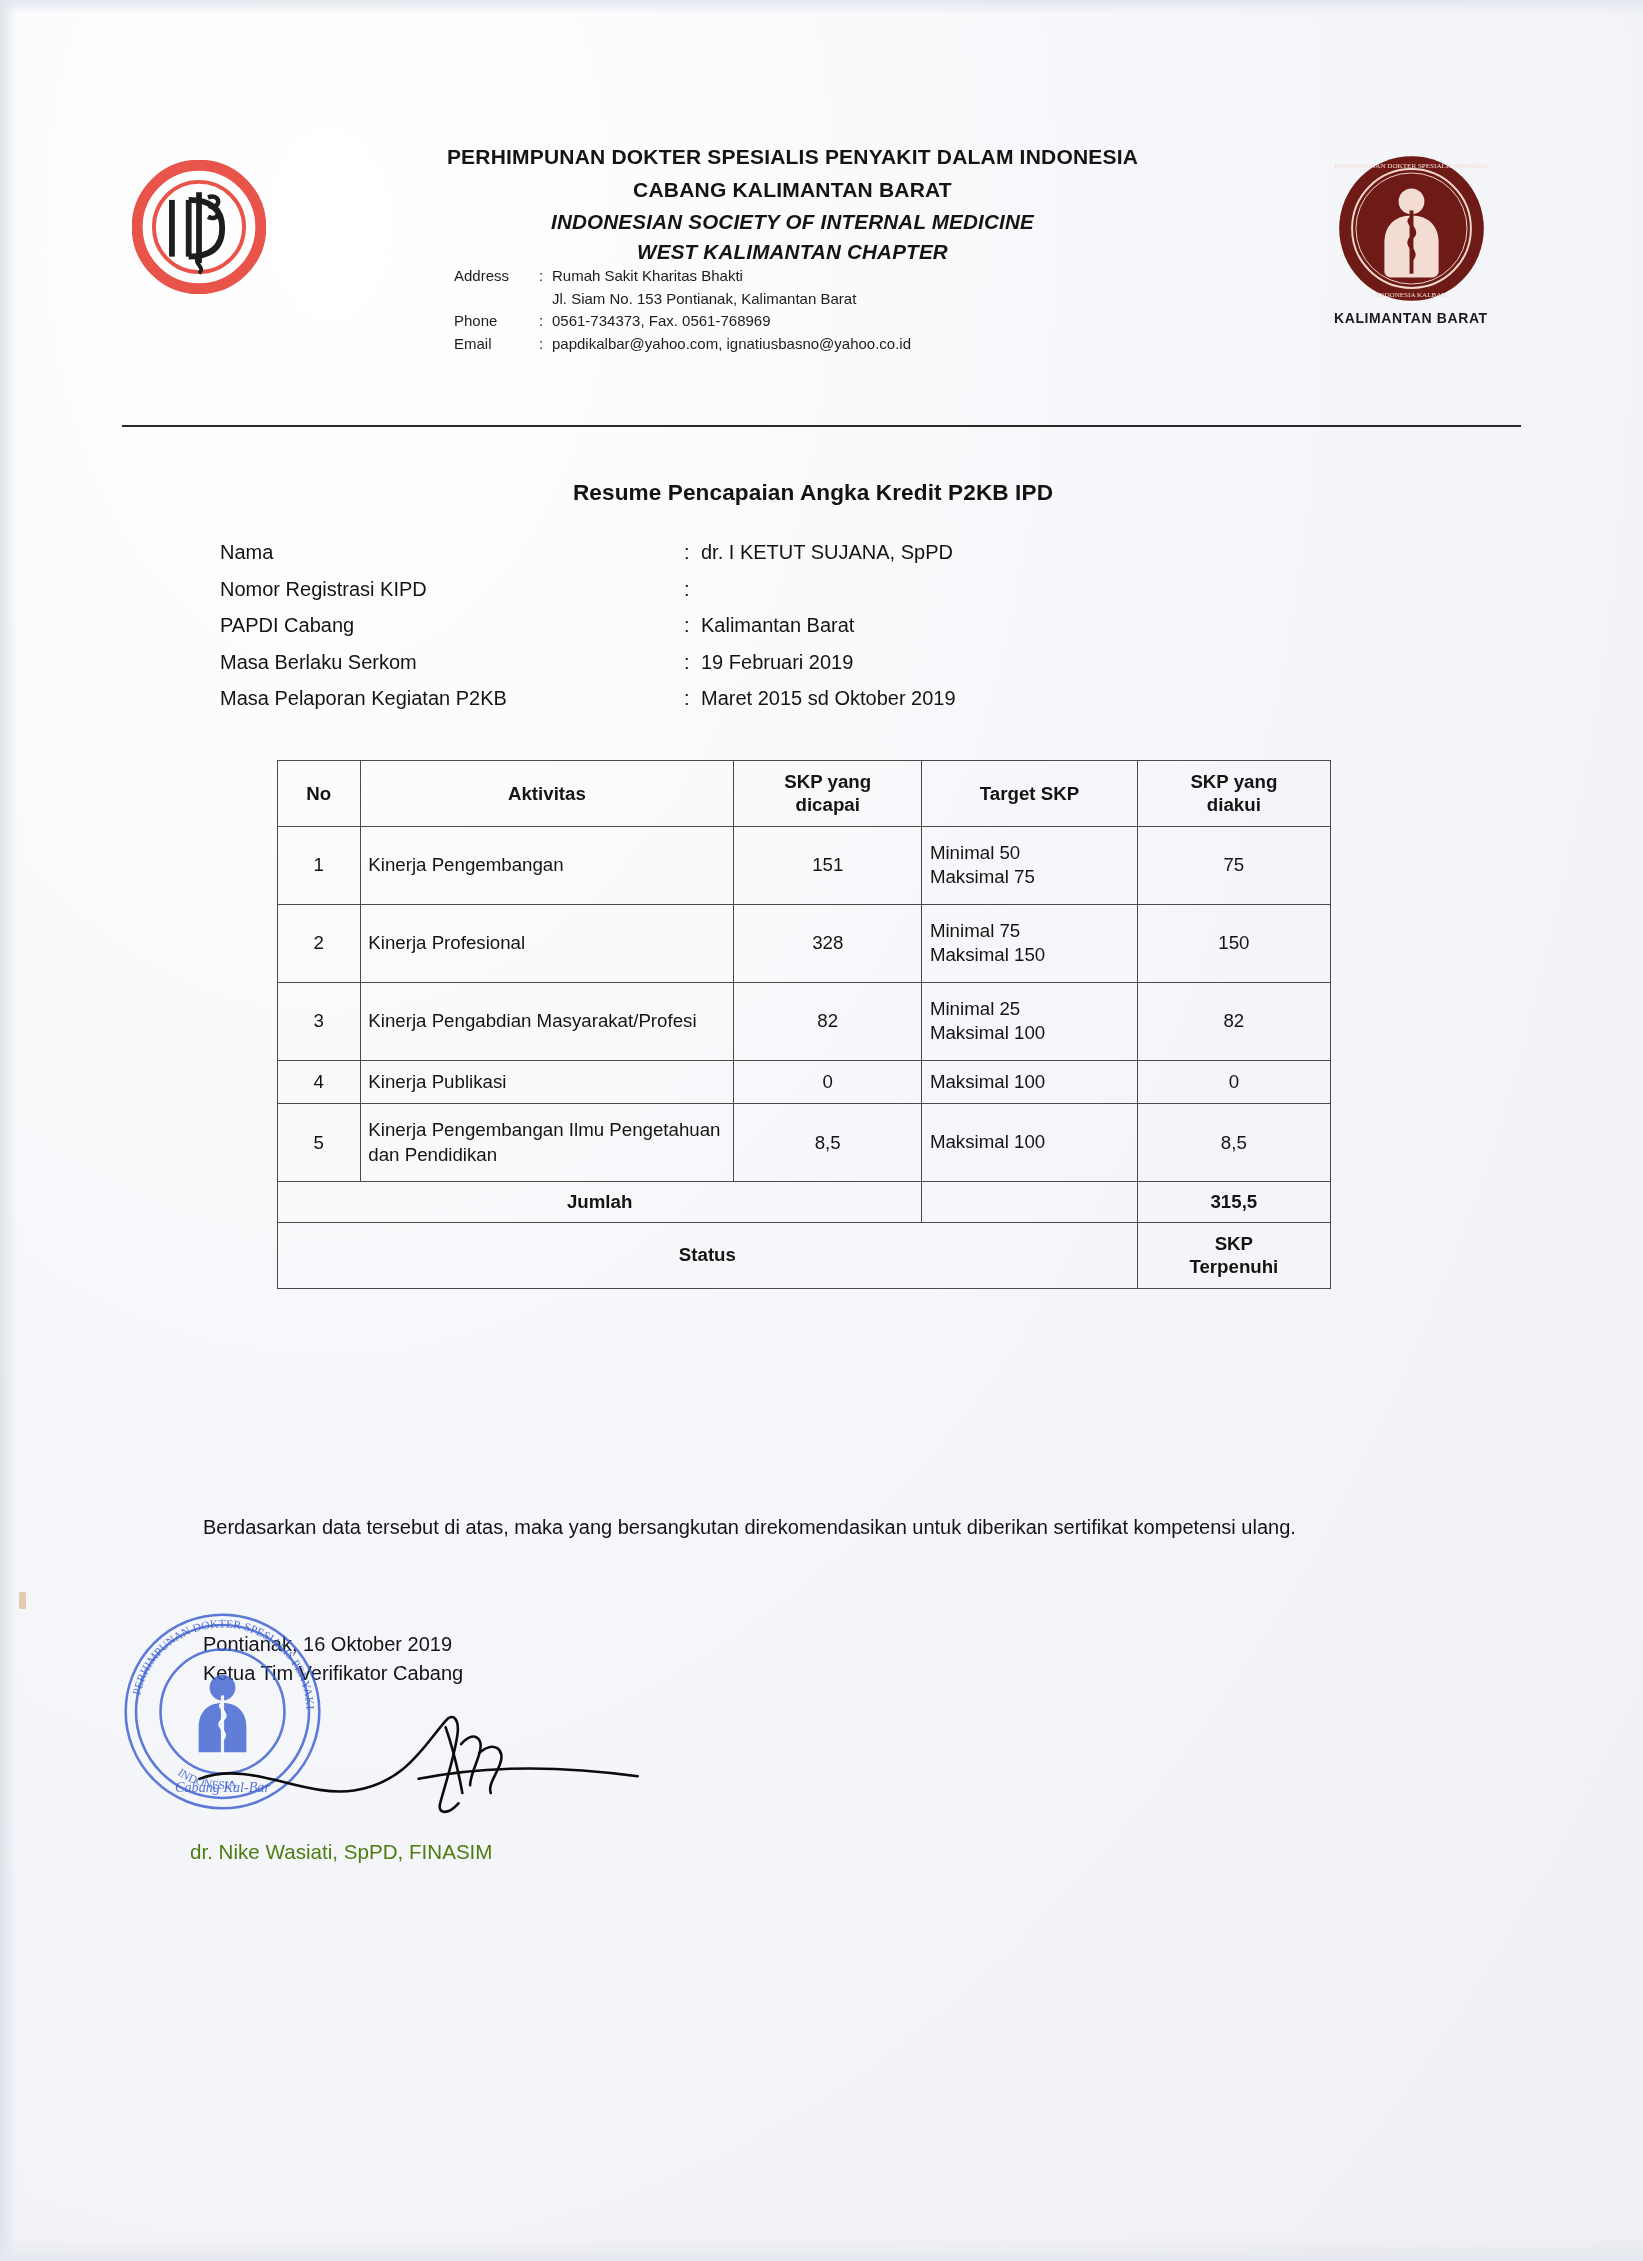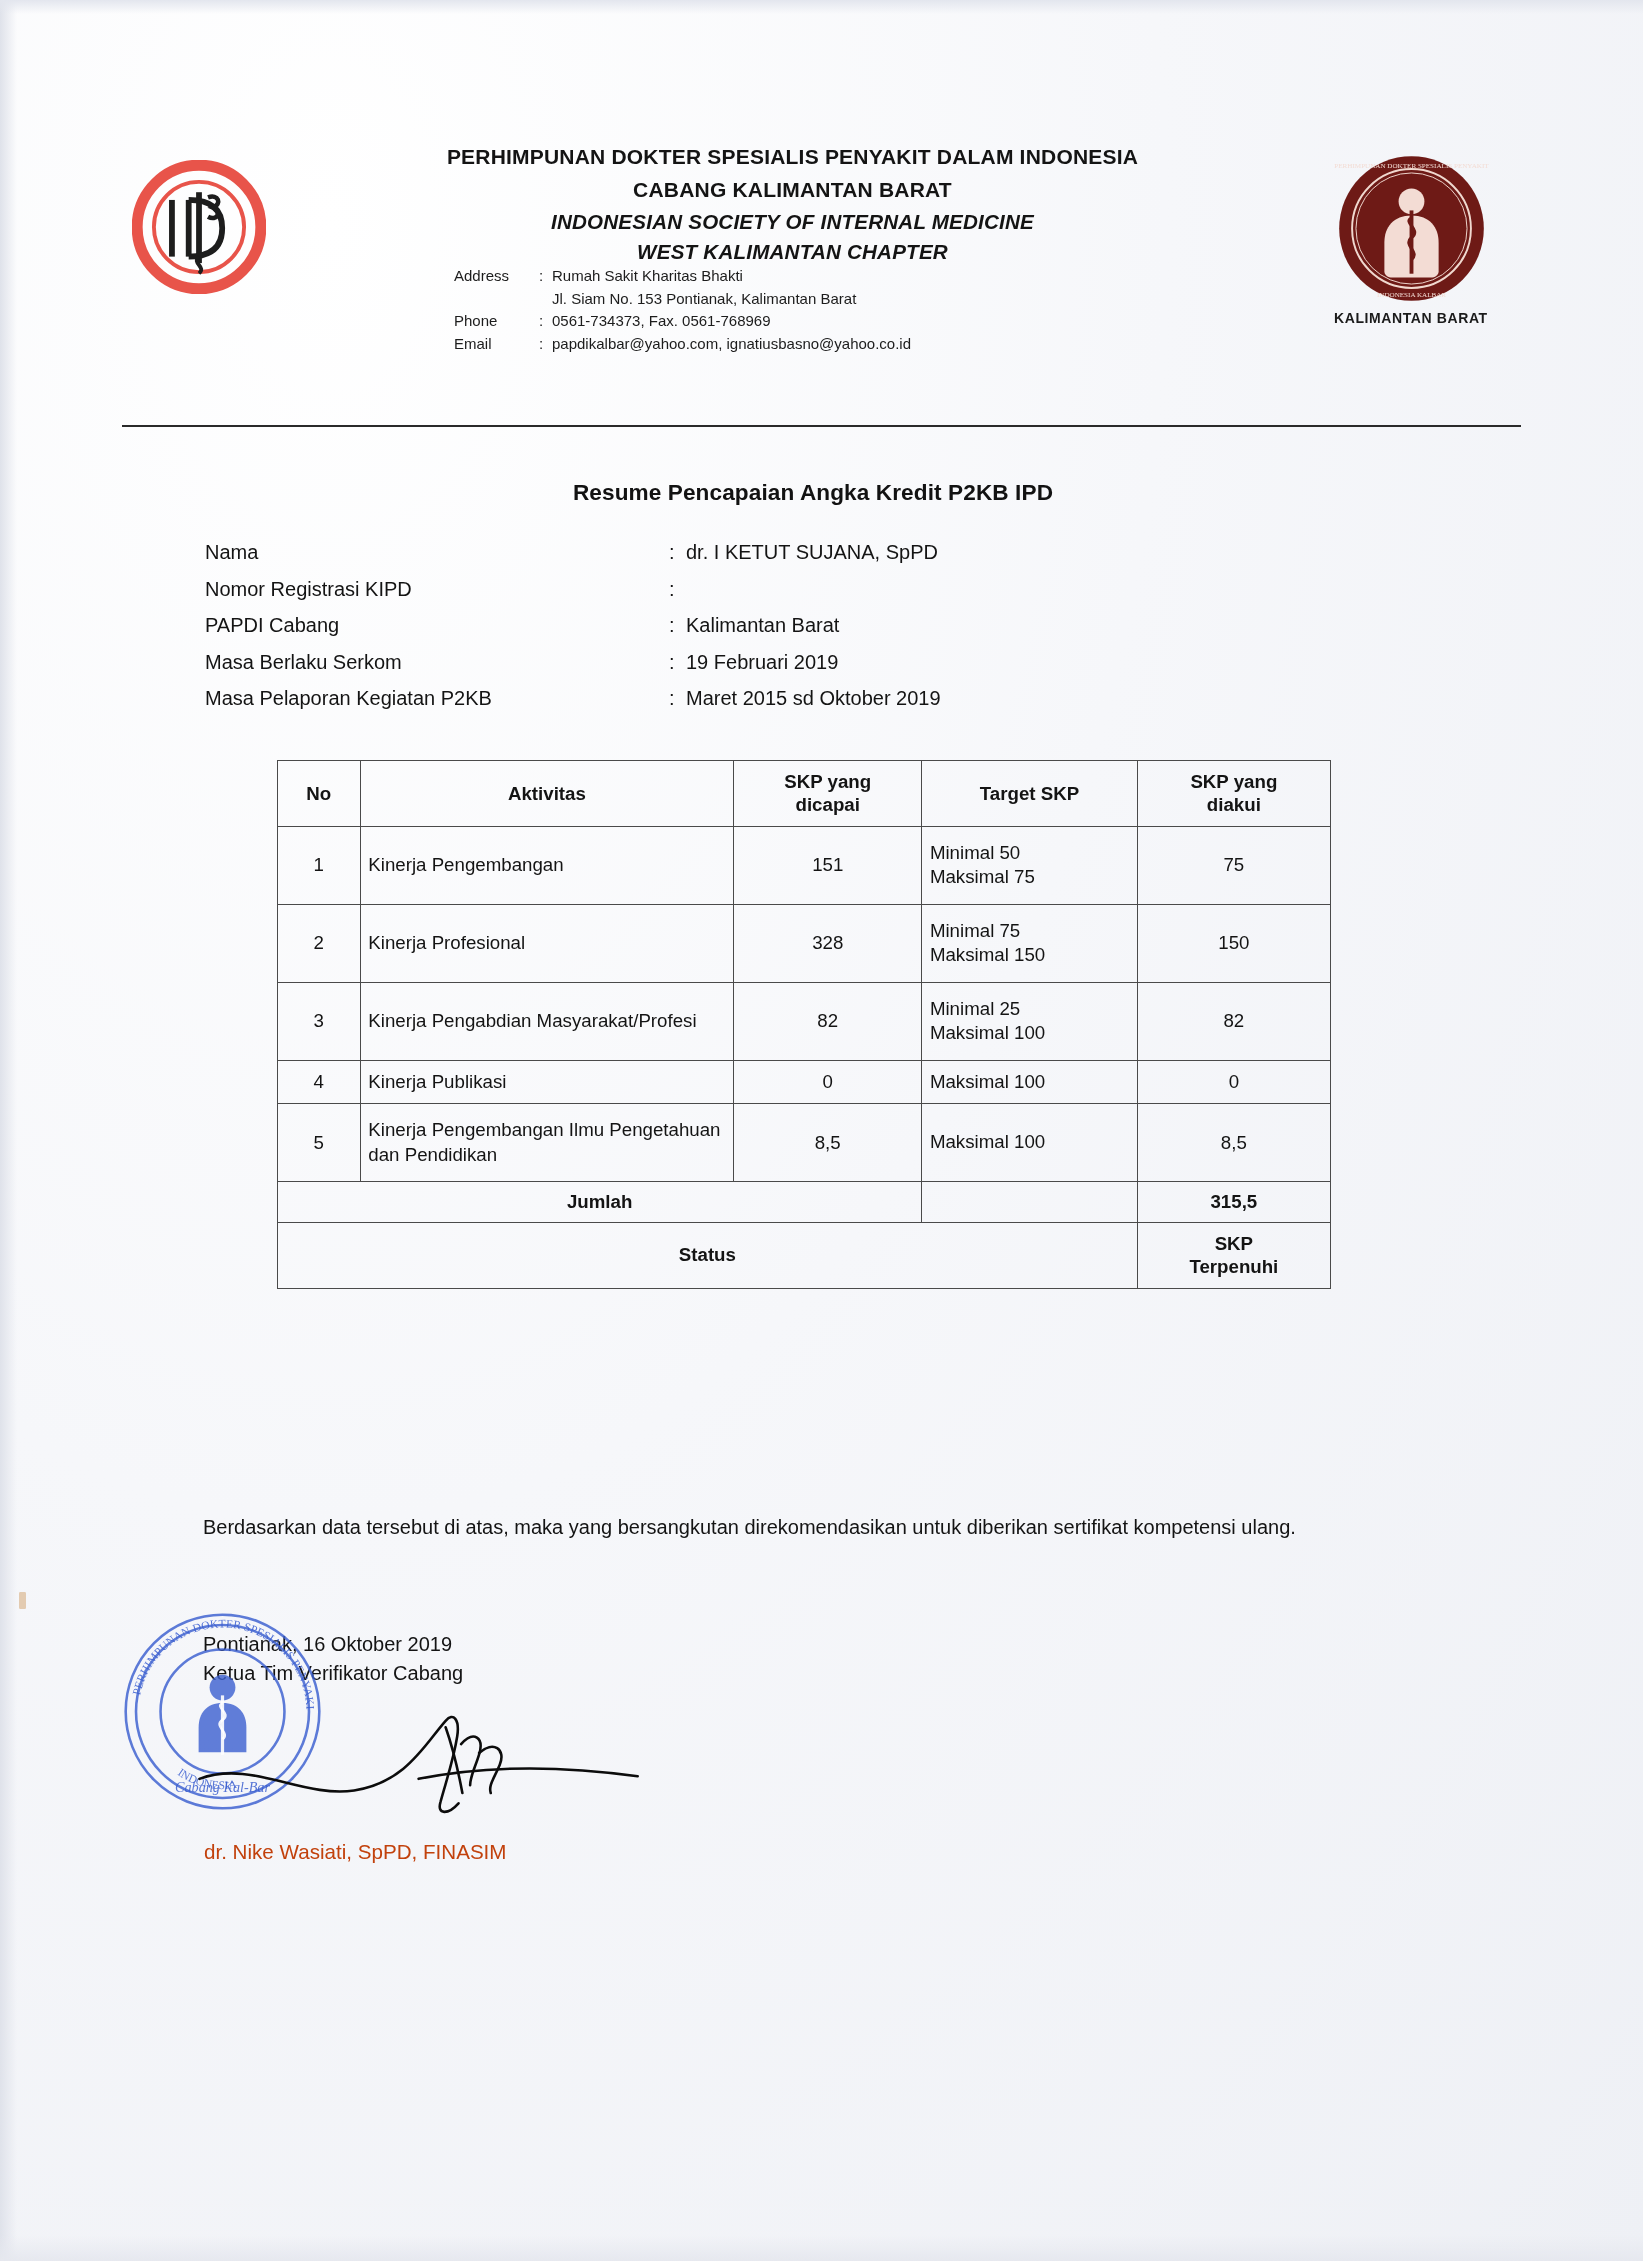--- a/index.html
+++ b/index.html
@@ -137,21 +137,21 @@
     text-align: center;
     font-size: 22.6px;
     font-weight: bold;
     color: #121212;
     letter-spacing: 0.1px;
   }
 
   
   .info {
     position: absolute;
-    left: 205px;
+    left: 220px;
     top: 541px;
     font-size: 20px;
     color: #141414;
   }
   .info-row {
     display: flex;
     align-items: baseline;
     margin-bottom: 13.5px;
   }
   .info-label { width: 464px; }
@@ -214,24 +214,24 @@
   .signature-block {
     position: absolute;
     left: 203px;
     top: 1630px;
     font-size: 20px;
     color: #141414;
     line-height: 1.45;
   }
   .signer-name {
     position: absolute;
-    left: 204px;
+    left: 190px;
     top: 1840px;
     font-size: 20.6px;
-    color: #c2410c;
+    color: #4d7c0f;
   }
 
   
   .stamp {
     position: absolute;
     left: 116px;
     top: 1605px;
     width: 213px;
     height: 213px;
     pointer-events: none;

